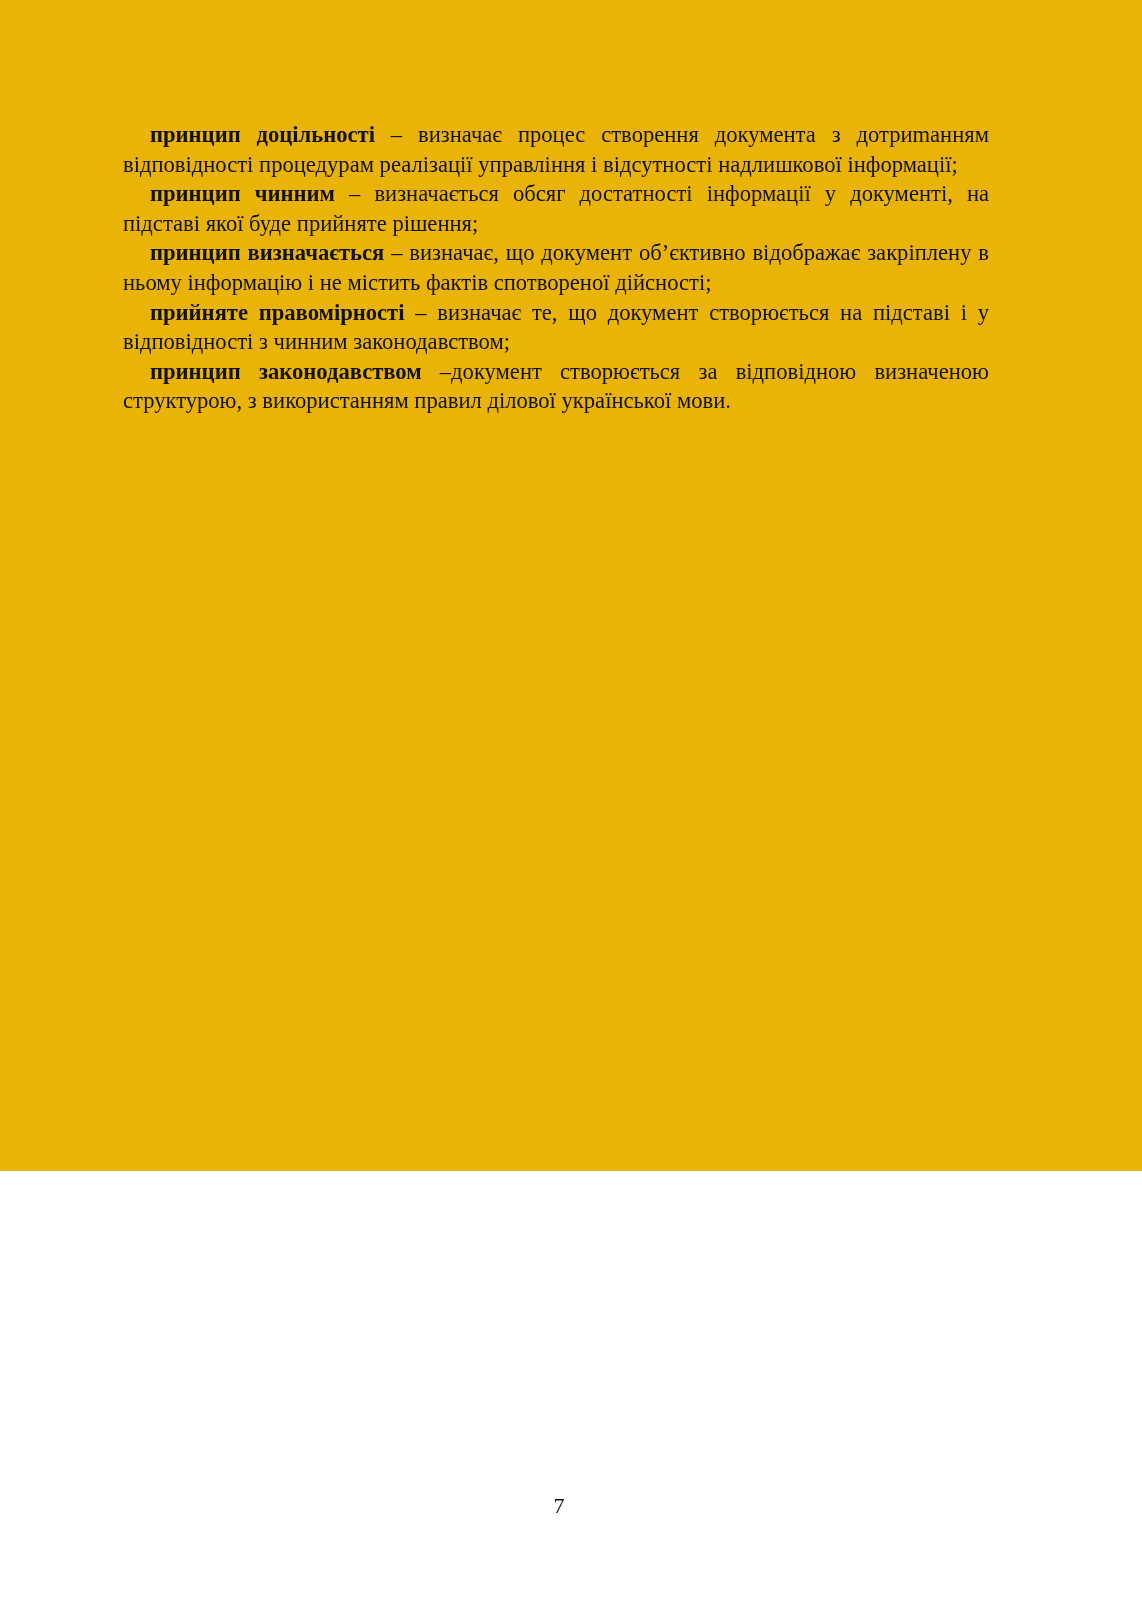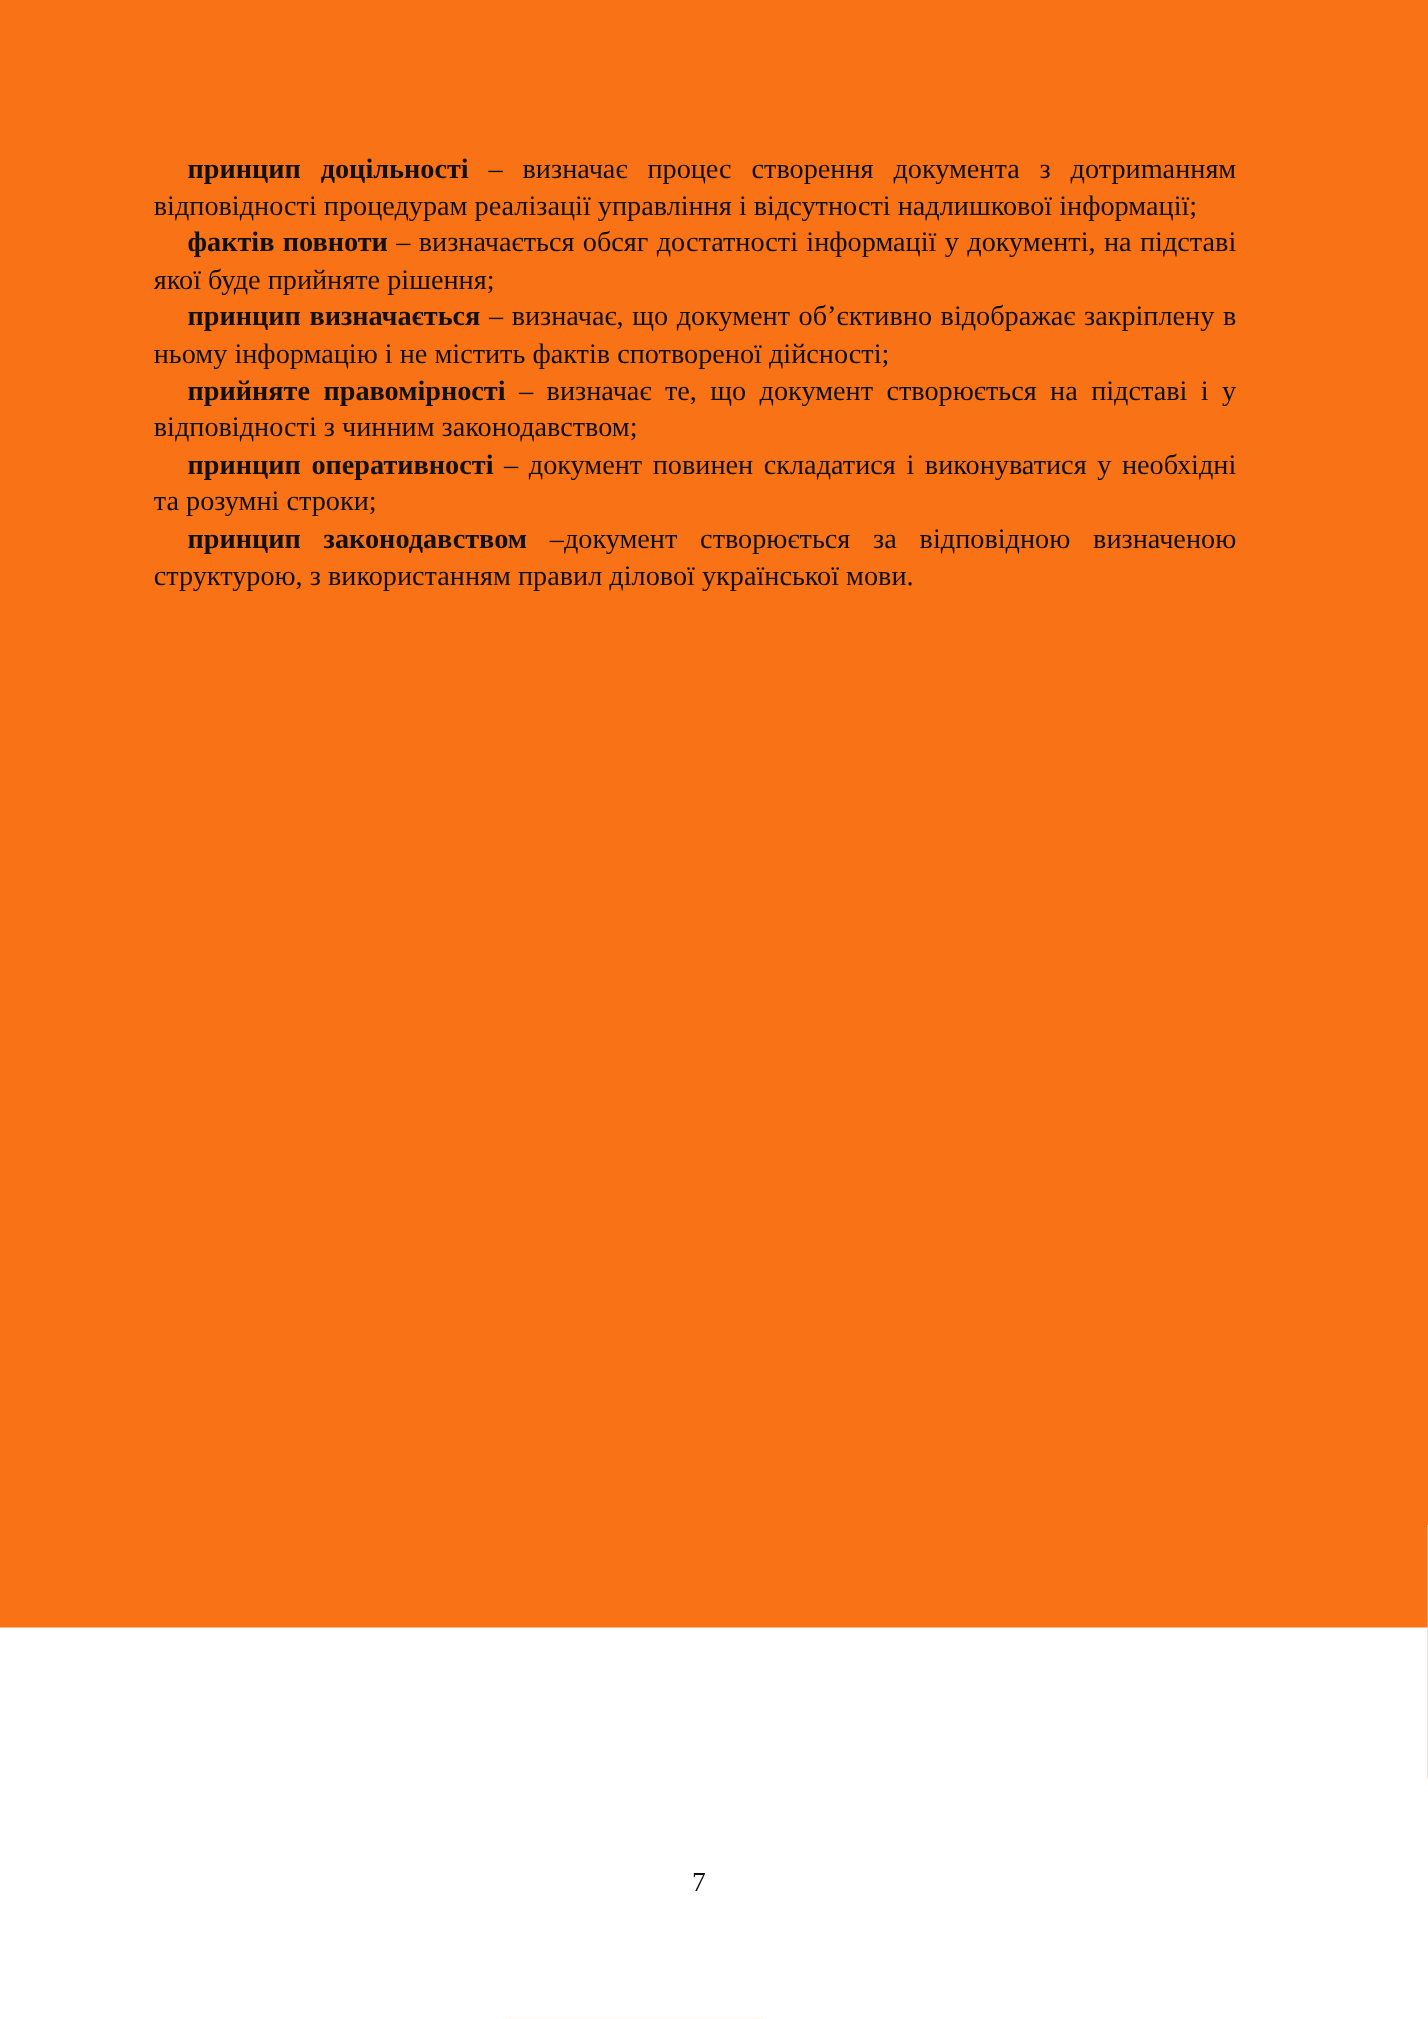--- a/index.html
+++ b/index.html
@@ -11,22 +11,22 @@
       width: 1142px;
       height: 1615px;
       position: relative;
       overflow: hidden;
     }
     .page {
       position: absolute;
       left: 0;
       top: 0;
       width: 1142px;
-      height: 1302px;
-      background: #f97316;
+      height: 1171px;
+      background: #eab308;
     }
     .content {
       position: absolute;
       left: 123px;
       top: 120px;
       width: 866px;
       font-family: "Liberation Serif", "DejaVu Serif", serif;
       font-size: 22.6px;
       line-height: 29.6px;
       color: #111111;
@@ -54,21 +54,20 @@
       position: relative;
       left: -12px;
     }
   </style>
 </head>
 <body>
 
 <div class="page">
   <div class="content">
     <p class="para"><span class="term">принцип доцільності</span><span> – визначає процес створення документа з дотри­mанням відповідності процедурам реалізації управління і відсутності надлишкової інформації;</span></p>
-    <p class="para"><span class="term">фактів повноти</span><span> – визначається обсяг достатності інформації у до­кументі, на підставі якої буде прийняте рішення;</span></p>
+    <p class="para"><span class="term">принцип чинним</span><span> – визначається обсяг достатності інформації у до­кументі, на підставі якої буде прийняте рішення;</span></p>
     <p class="para"><span class="term">принцип визначається</span><span> – визначає, що документ об’єктивно відобра­жає закріплену в ньому інформацію і не містить фактів спотвореної дій­сності;</span></p>
     <p class="para"><span class="term">прийняте правомірності</span><span> – визначає те, що документ створюється на підставі і у відповідності з чинним законодавством;</span></p>
-    <p class="para"><span class="term">принцип оперативності</span><span> – документ повинен складатися і виконува­тися у необхідні та розумні строки;</span></p>
     <p class="para"><span class="term">принцип законодавством</span><span> –документ створюється за відповідною ви­значеною структурою, з використанням правил ділової української мови.</span></p>
   </div>
 
   <div class="page-number"><span>7</span></div>
 </div>
 
 </body></html>

